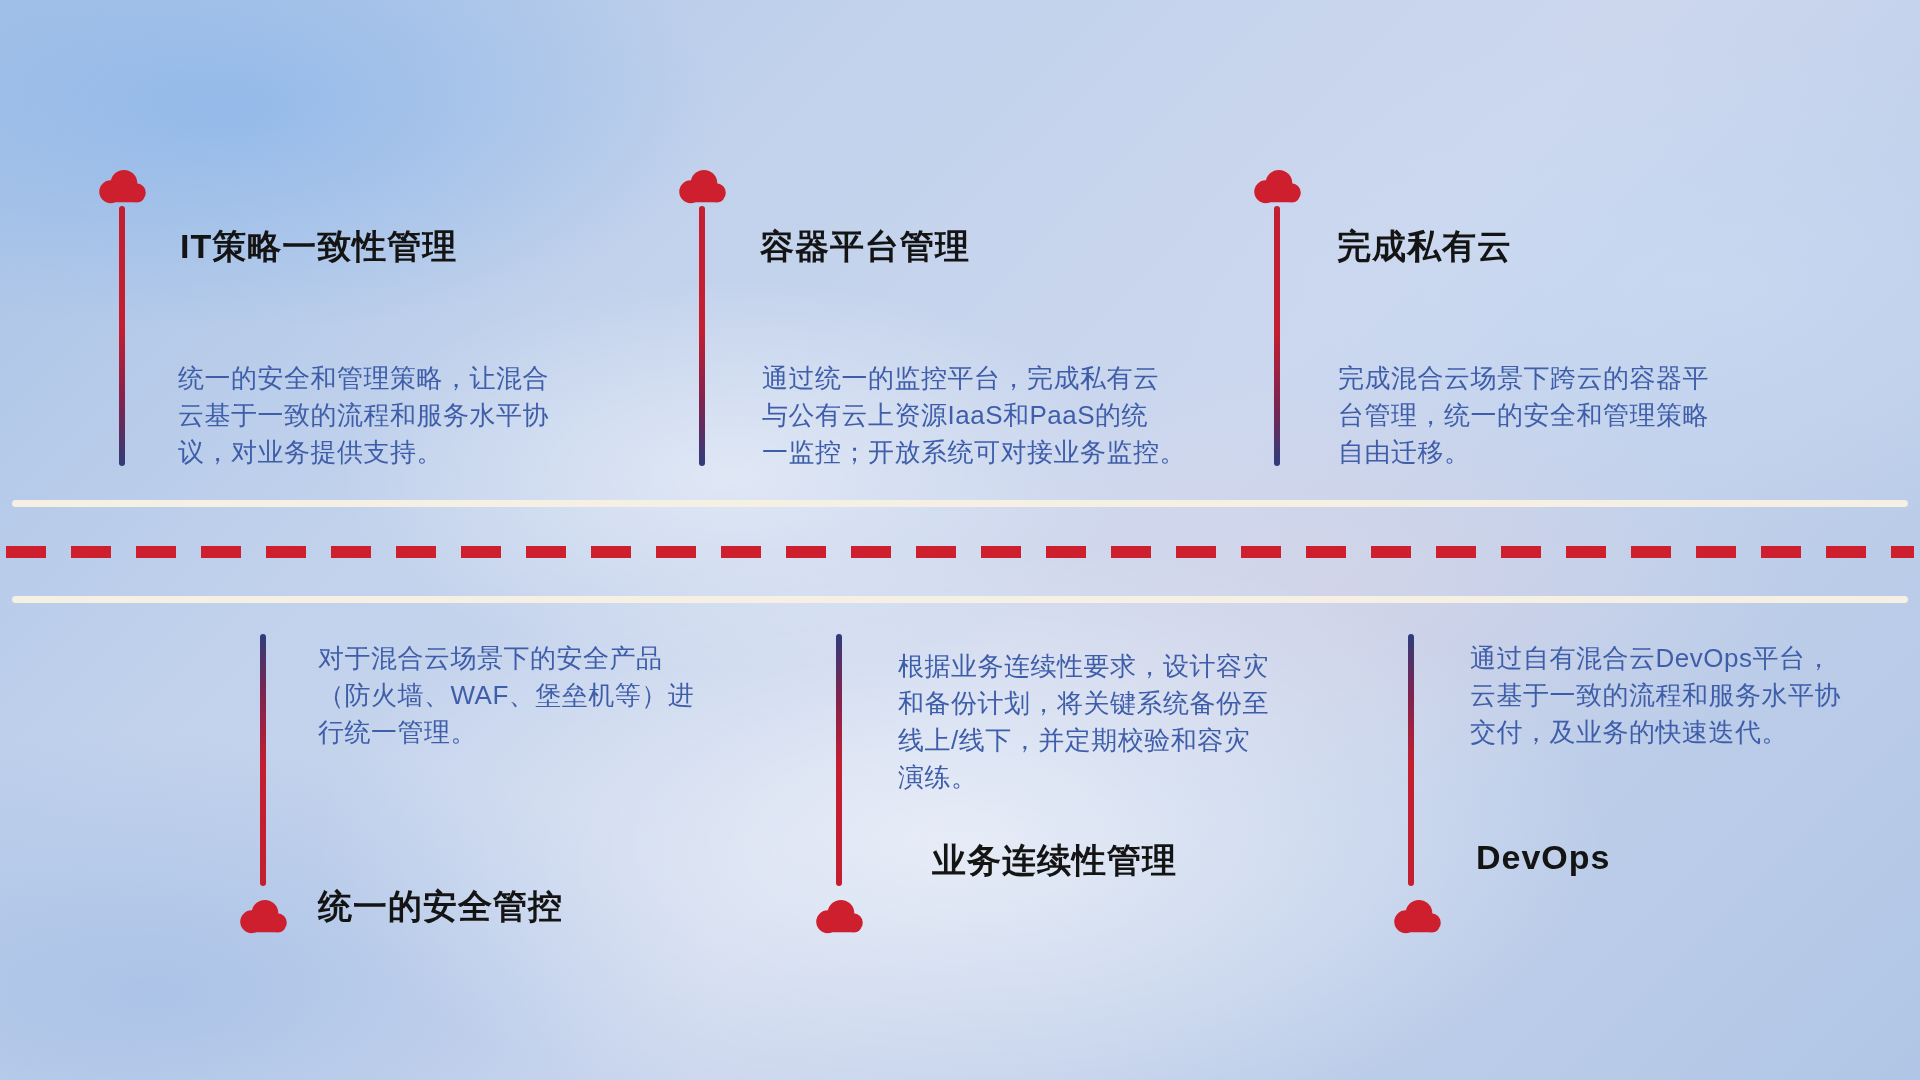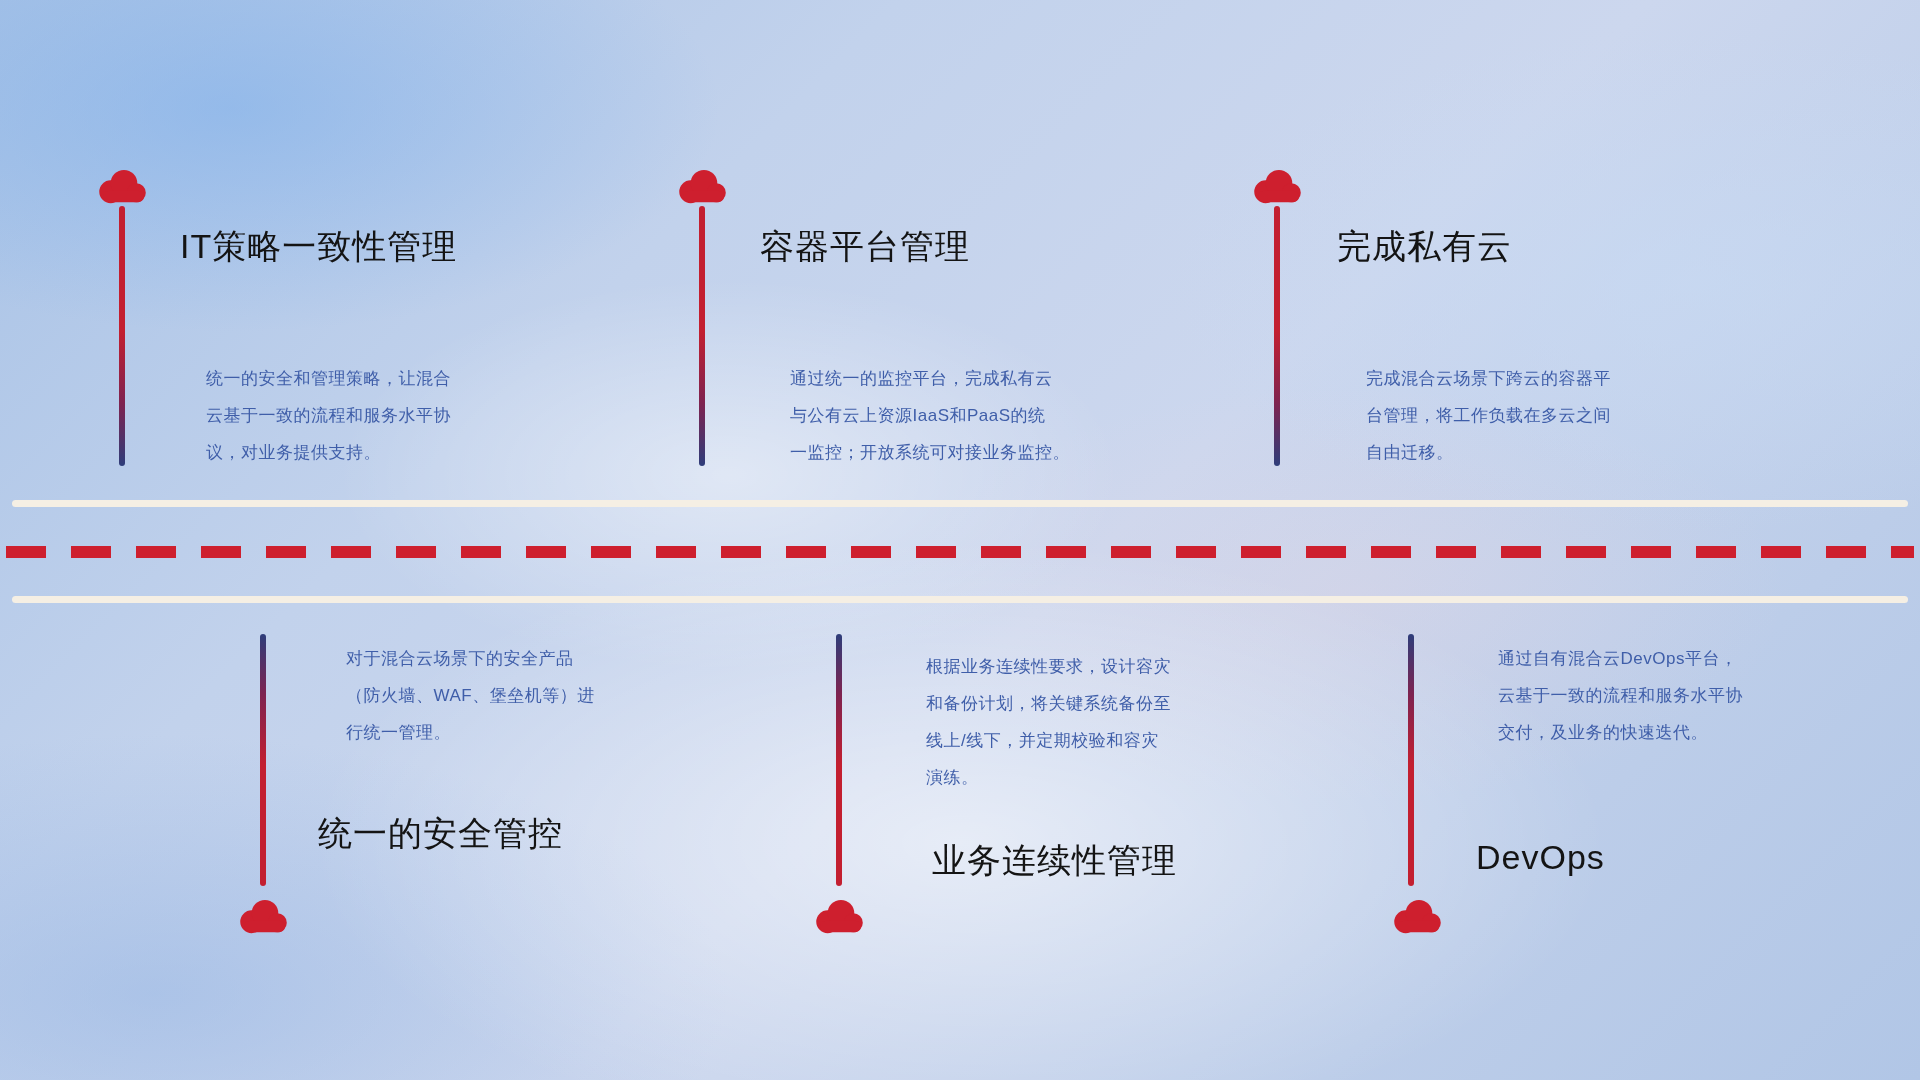--- a/index.html
+++ b/index.html
@@ -15,26 +15,26 @@
       radial-gradient(ellipse 800px 360px at 8% 92%, rgba(140,175,225,0.45), transparent 72%),
       linear-gradient(135deg, #a7c2e6 0%, #c2d2ec 30%, #ccd7ee 55%, #bccde9 80%, #b1c6e6 100%);
   }
   .cloud { position: absolute; width: 58px; height: 38px; }
   .vline {
     position: absolute; width: 6px; border-radius: 3px;
   }
   .vline.down { background: linear-gradient(to bottom, #c31f30 0%, #c31f30 48%, #7e2350 76%, #2e3d7a 100%); }
   .vline.up   { background: linear-gradient(to top,    #c31f30 0%, #c31f30 48%, #7e2350 76%, #2e3d7a 100%); }
   .item-title {
-    position: absolute; color: #141414; font-size: 34px; font-weight: normal;
+    position: absolute; color: #141414; font-size: 34px; font-weight: bold;
     letter-spacing: 1px; white-space: nowrap;
   }
   .item-desc {
-    position: absolute; color: #3f5ea9; font-size: 17px; line-height: 37px;
-    white-space: pre-line; letter-spacing: 0.5px; margin-left: 28px;
+    position: absolute; color: #3f5ea9; font-size: 26px; line-height: 37px;
+    white-space: pre-line; letter-spacing: 0.5px;
   }
   .road-line {
     position: absolute; left: 12px; right: 12px; height: 7px;
     background: #f5efe4; border-radius: 4px;
   }
   .road-dash {
     position: absolute; left: 6px; right: 6px; top: 546px; height: 12px;
     background: repeating-linear-gradient(to right, #ce1f2e 0 40px, transparent 40px 65px);
   }
 </style>
@@ -84,30 +84,30 @@
     <g fill="#ce1f2e">
       <circle cx="17" cy="25" r="12"></circle>
         <circle cx="31" cy="16" r="14"></circle>
         <circle cx="44" cy="26" r="10"></circle>
       <rect x="9" y="24" width="43" height="12" rx="6"></rect>
     </g>
   </svg>
   <div class="vline down" style="left:1274px; top:206px; height:260px"></div>
   <div class="item-title" style="left:1337px; top:224px">完成私有云</div>
   <div class="item-desc" style="left:1338px; top:360px">完成混合云场景下跨云的容器平
-台管理，将工作负载在多云之间
+台管理，统一的安全和管理策略
 自由迁移。</div>
 </div>
 
 <div>
   <div class="vline up" style="left:260px; top:634px; height:252px"></div>
   <div class="item-desc" style="left:318px; top:640px">对于混合云场景下的安全产品
 （防火墙、WAF、堡垒机等）进
 行统一管理。</div>
-  <div class="item-title" style="left:318px; top:811px">统一的安全管控</div>
+  <div class="item-title" style="left:318px; top:884px">统一的安全管控</div>
   <svg class="cloud" style="left:235px; top:898px" viewBox="0 0 60 40">
     <g fill="#ce1f2e">
       <circle cx="17" cy="25" r="12"></circle>
         <circle cx="31" cy="16" r="14"></circle>
         <circle cx="44" cy="26" r="10"></circle>
       <rect x="9" y="24" width="43" height="12" rx="6"></rect>
     </g>
   </svg>
 </div>
 

